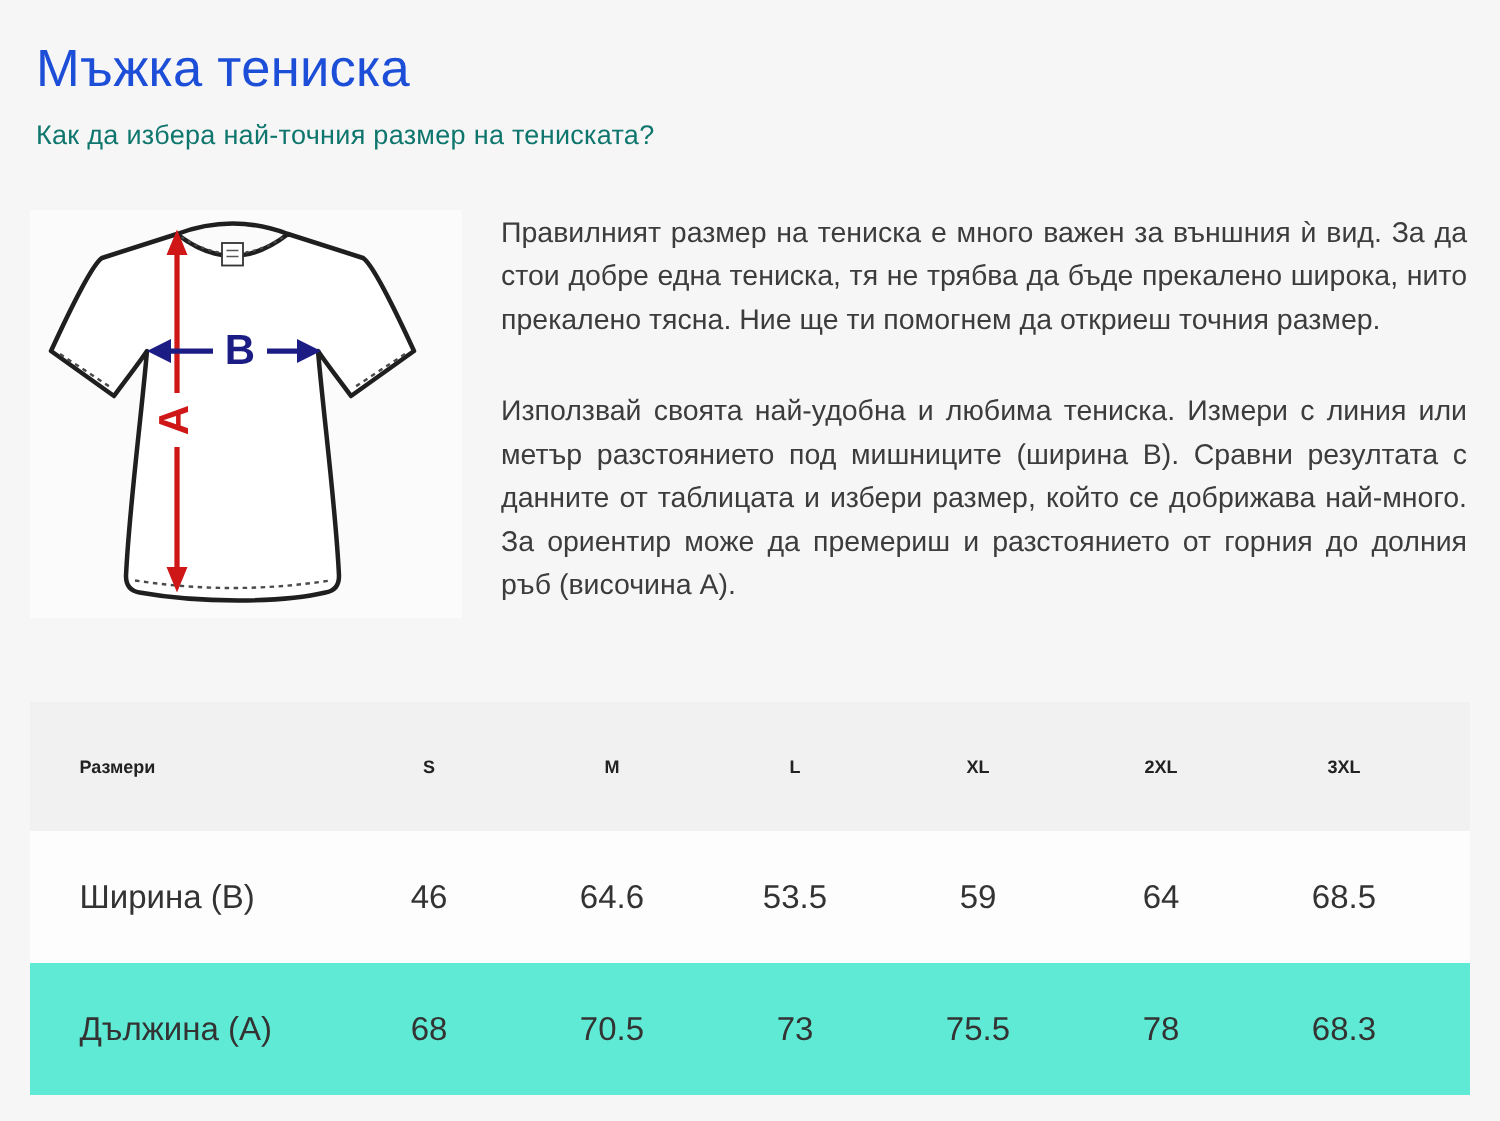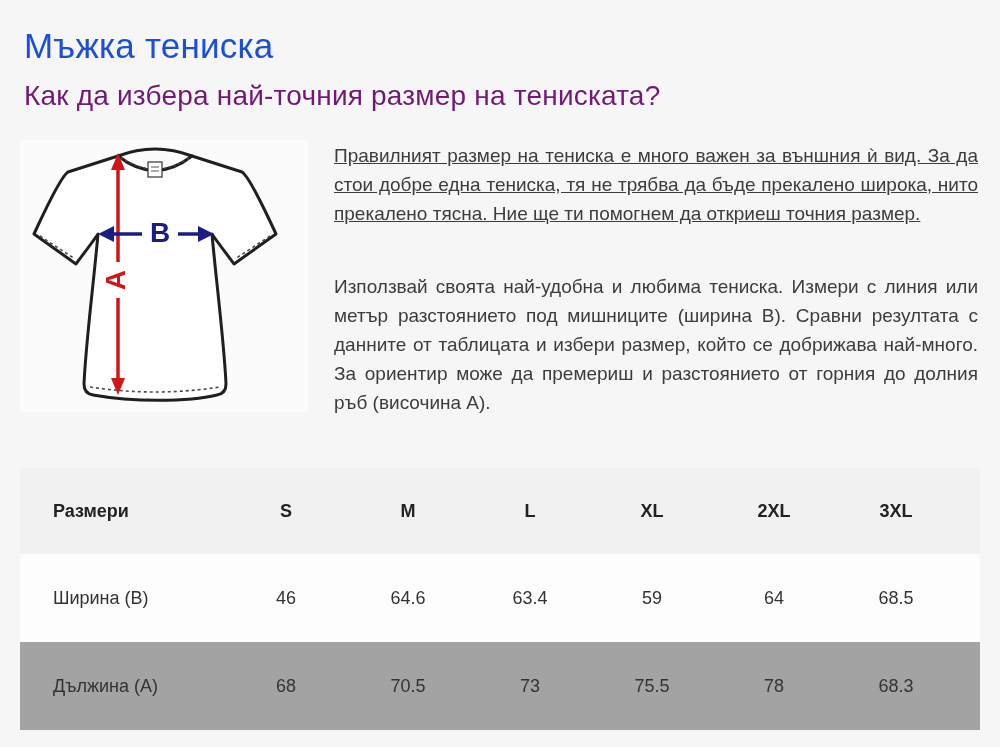--- a/index.html
+++ b/index.html
@@ -10,57 +10,57 @@
     font-family: "Liberation Sans", "DejaVu Sans", sans-serif;
     overflow: hidden;
   }
   .page-title {
     position: absolute; left: 24px; top: 26px;
     font-size: 35px; font-weight: 400; color: #1d4ed8;
     letter-spacing: 0.2px;
   }
   .page-subtitle {
     position: absolute; left: 24px; top: 80px;
-    font-size: 28px; font-weight: 400; color: #701a75;
+    font-size: 18px; font-weight: 400; color: #0f766e;
     letter-spacing: 0.2px;
   }
   .diagram {
     position: absolute; left: 20px; top: 140px;
     width: 288px; height: 272px;
     background: #fbfbfb;
   }
   .diagram svg { display: block; }
   .diagram text {
     font-family: "Liberation Sans", "DejaVu Sans", sans-serif;
     font-weight: 700;
   }
   .intro {
     position: absolute; left: 334px; top: 141px; width: 644px;
   }
   .intro p {
     font-size: 19px; line-height: 29px; color: #3c3c3c;
     text-align: justify;
   }
-  .intro p:first-child { margin-bottom: 44px; text-decoration: underline; }
+  .intro p:first-child { margin-bottom: 32px; }
   .size-table {
     position: absolute; left: 20px; top: 468px; width: 960px;
   }
   .tr { display: flex; align-items: center; }
   .tr.thead   { height: 86px; background: #f1f1f1; }
   .tr.row-odd { height: 88px; background: #fdfdfd; }
-  .tr.row-even{ height: 88px; background: #a3a3a3; }
+  .tr.row-even{ height: 88px; background: #5eead4; }
   .td {
     width: 122px; text-align: center;
-    font-size: 18px; color: #333;
+    font-size: 22px; color: #333;
   }
   .td.label {
     width: 205px; text-align: left; padding-left: 33px;
   }
   .thead .td {
-    font-weight: 700; font-size: 18px; color: #222;
+    font-weight: 700; font-size: 12px; color: #222;
   }
 </style>
 </head>
 <body>
 
 <h1 class="page-title">Мъжка тениска</h1>
 <h2 class="page-subtitle">Как да избера най-точния размер на тениската?</h2>
 
 <div class="diagram">
   <svg width="288" height="272" viewBox="0 0 288 272">
@@ -114,21 +114,21 @@
     <div class="td">M</div>
     <div class="td">L</div>
     <div class="td">XL</div>
     <div class="td">2XL</div>
     <div class="td">3XL</div>
   </div>
   <div class="tr row-odd">
     <div class="td label">Ширина (B)</div>
     <div class="td">46</div>
     <div class="td">64.6</div>
-    <div class="td">63.4</div>
+    <div class="td">53.5</div>
     <div class="td">59</div>
     <div class="td">64</div>
     <div class="td">68.5</div>
   </div>
   <div class="tr row-even">
     <div class="td label">Дължина (A)</div>
     <div class="td">68</div>
     <div class="td">70.5</div>
     <div class="td">73</div>
     <div class="td">75.5</div>

